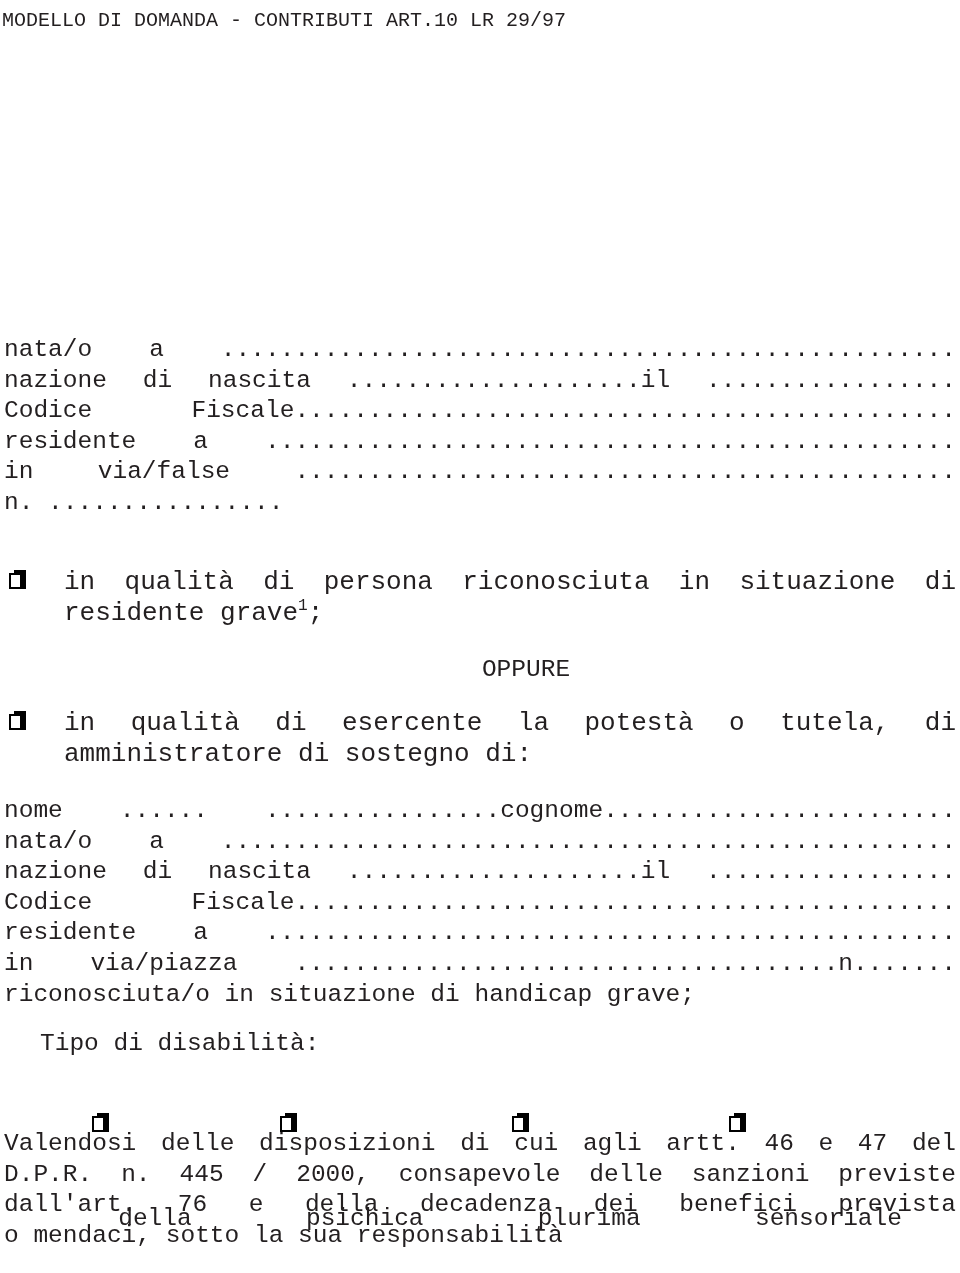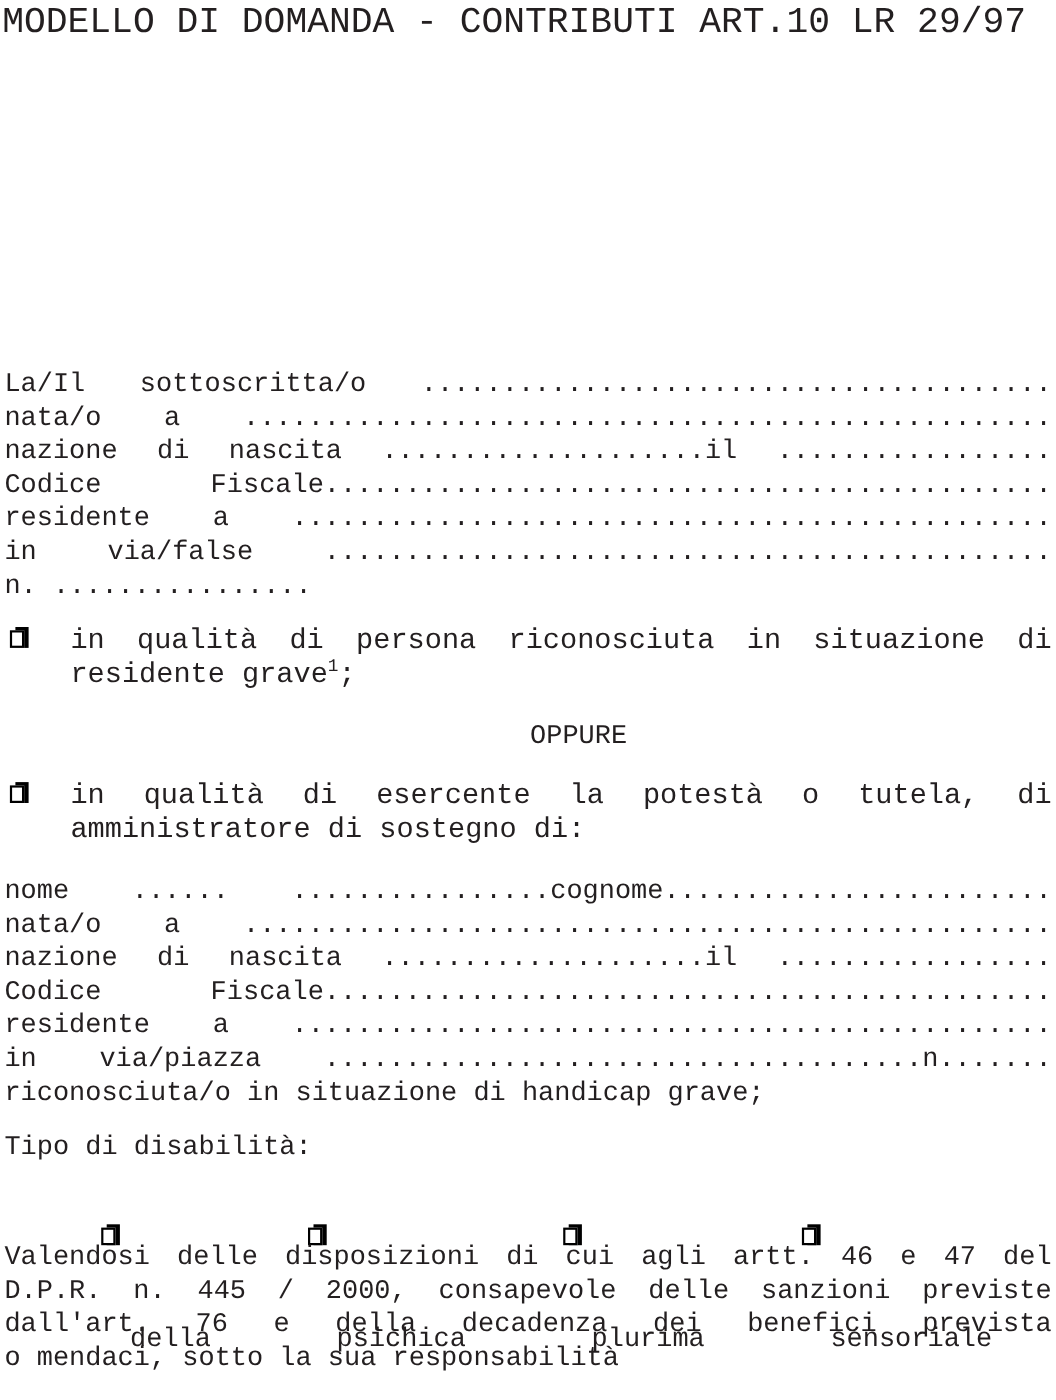--- a/index.html
+++ b/index.html
@@ -19,21 +19,21 @@
     width: 960px;
     height: 1273px;
     box-sizing: border-box;
     padding: 0;
   }
   
   .doc-title {
     position: absolute;
     left: 2px;
     top: 6px;
-    font-size: 33px;
+    font-size: 20px;
     line-height: 30px;
     letter-spacing: 0;
     white-space: pre;
     font-family: Liberation Mono, monospace;
   }
   .addressee {
     position: absolute;
     left: 466px;
     top: 108px;
     width: 490px;
@@ -190,21 +190,20 @@
 </style>
 </head>
 <body>
 
 <div class="page">
 
   <div class="doc-title">MODELLO DI DOMANDA - CONTRIBUTI ART.10 LR 29/97</div>
 
 
   <div class="field-block" style="top:335px;">
-    <span class="fline just">La/Il sottoscritta/o .......................................</span>
     <span class="fline just">nata/o a ..................................................</span>
     <span class="fline just">nazione di nascita ....................il .................</span>
     <span class="fline just">Codice Fiscale.............................................</span>
     <span class="fline just">residente a ...............................................</span>
     <span class="fline just">in via/false .............................................</span>
     <span class="fline">n. ................</span>
   </div>
 
   <div class="opt-row" style="top:567px;">
     <span class="cbox cbox-abs" style="left:5px; top:6px;">
@@ -233,21 +232,21 @@
   <div class="field-block" style="top:796px;">
     <span class="fline just">nome ...... ................cognome........................</span>
     <span class="fline just">nata/o a ..................................................</span>
     <span class="fline just">nazione di nascita ....................il .................</span>
     <span class="fline just">Codice Fiscale.............................................</span>
     <span class="fline just">residente a ...............................................</span>
     <span class="fline just">in via/piazza .....................................n.......</span>
     <span class="fline">riconosciuta/o in situazione di handicap grave;</span>
   </div>
 
-  <div class="plain-line" style="top:1029px;">Tipo di disabilità:</div>
+  <div class="plain-line" style="top:1029px;margin-left:36px;">Tipo di disabilità:</div>
 
   <div class="disab-row" style="top:1085px;">
     <span class="disab-item">
       <span class="cbox">
         <span class="shadow"></span>
         <span class="frame"></span>
       </span><span class="lbl">della</span>
     </span>
     <span class="disab-item">
       <span class="cbox">

